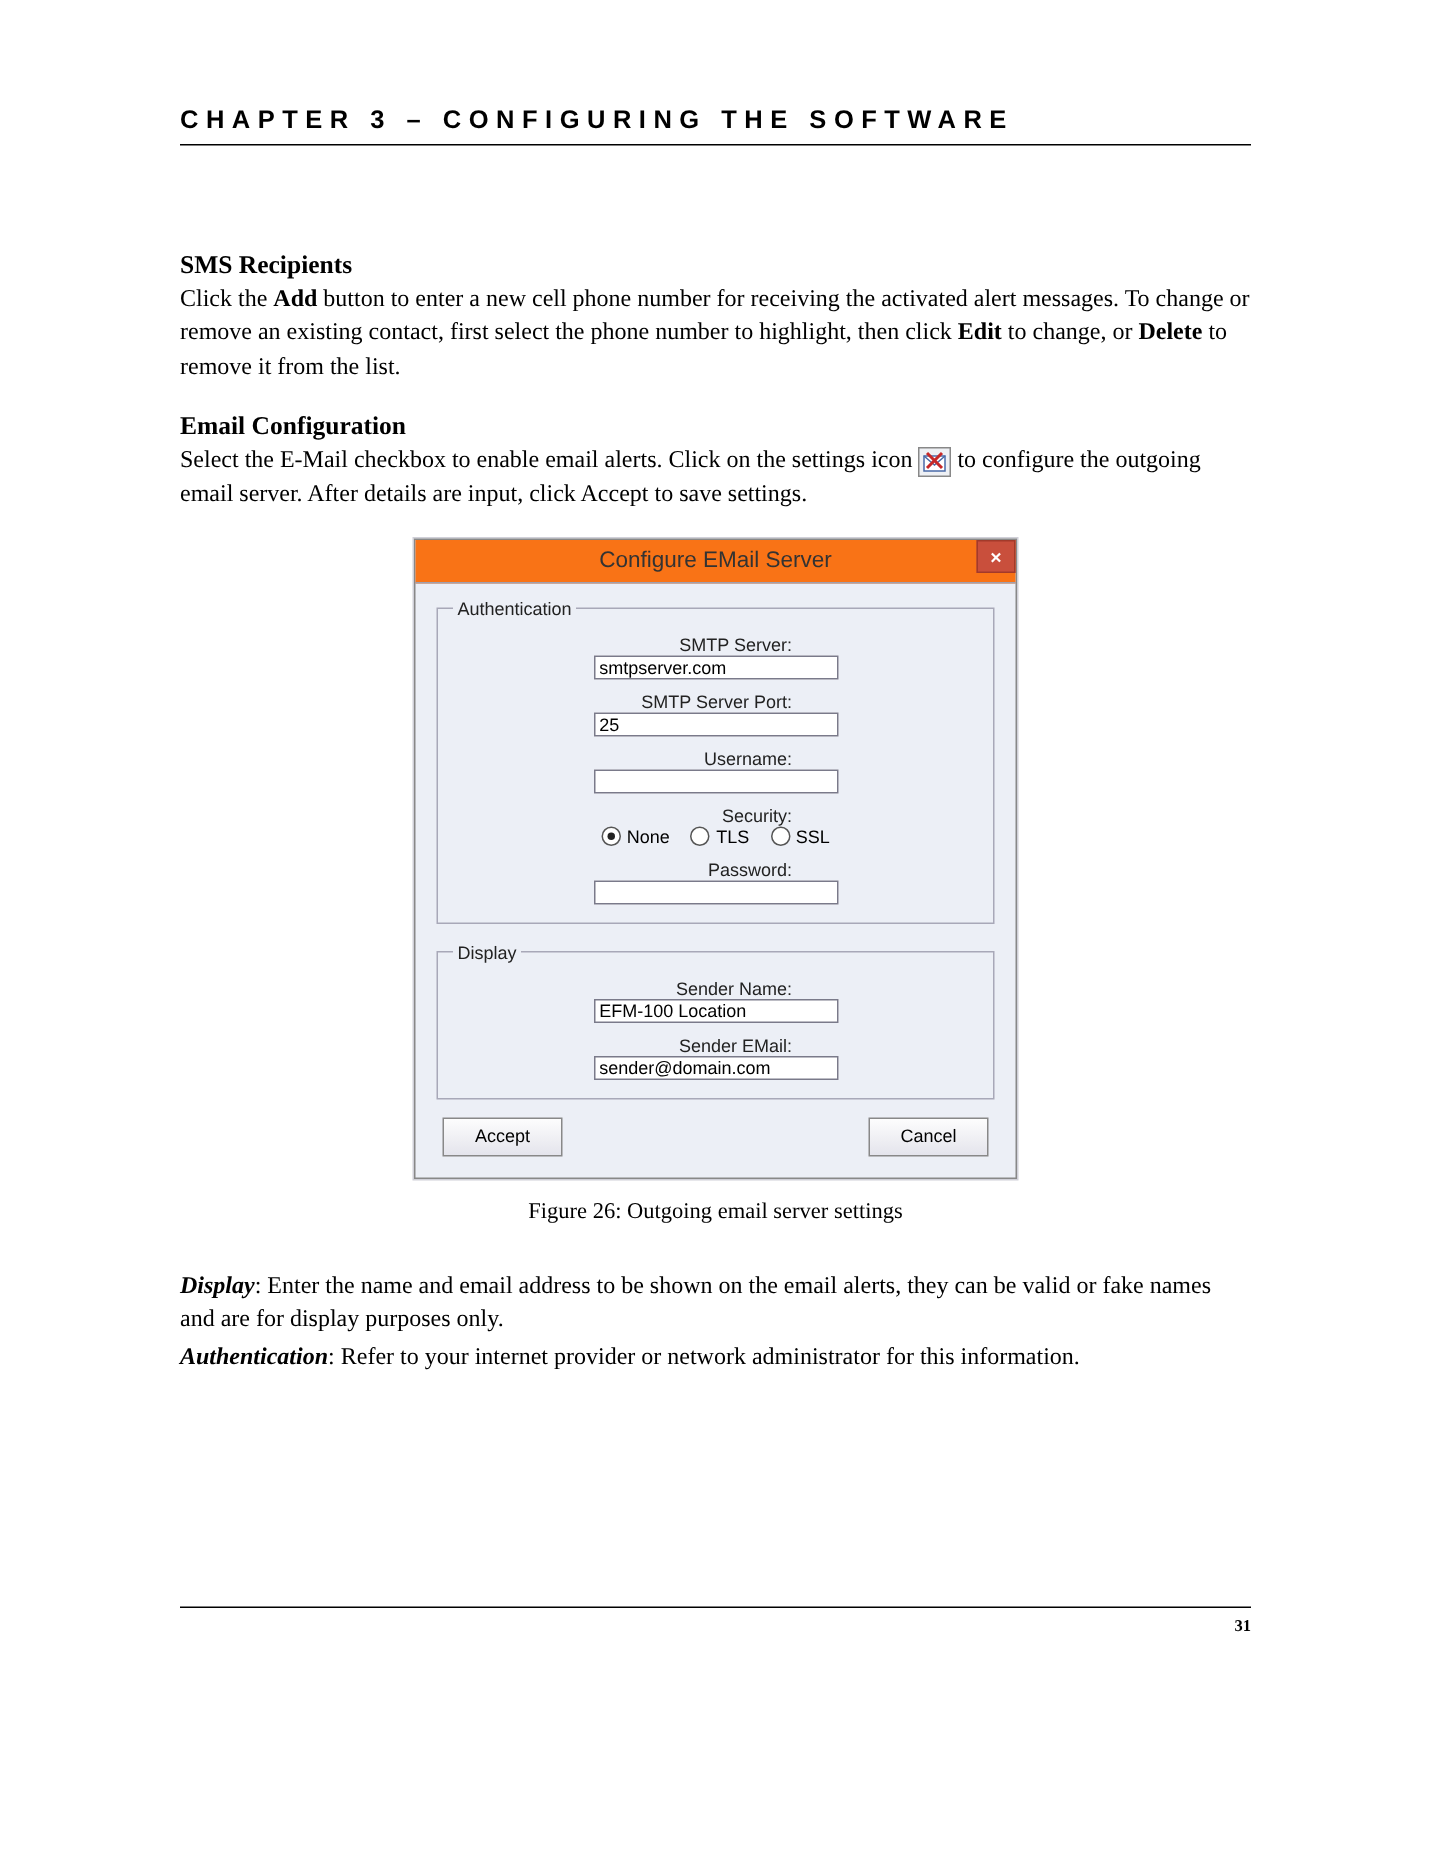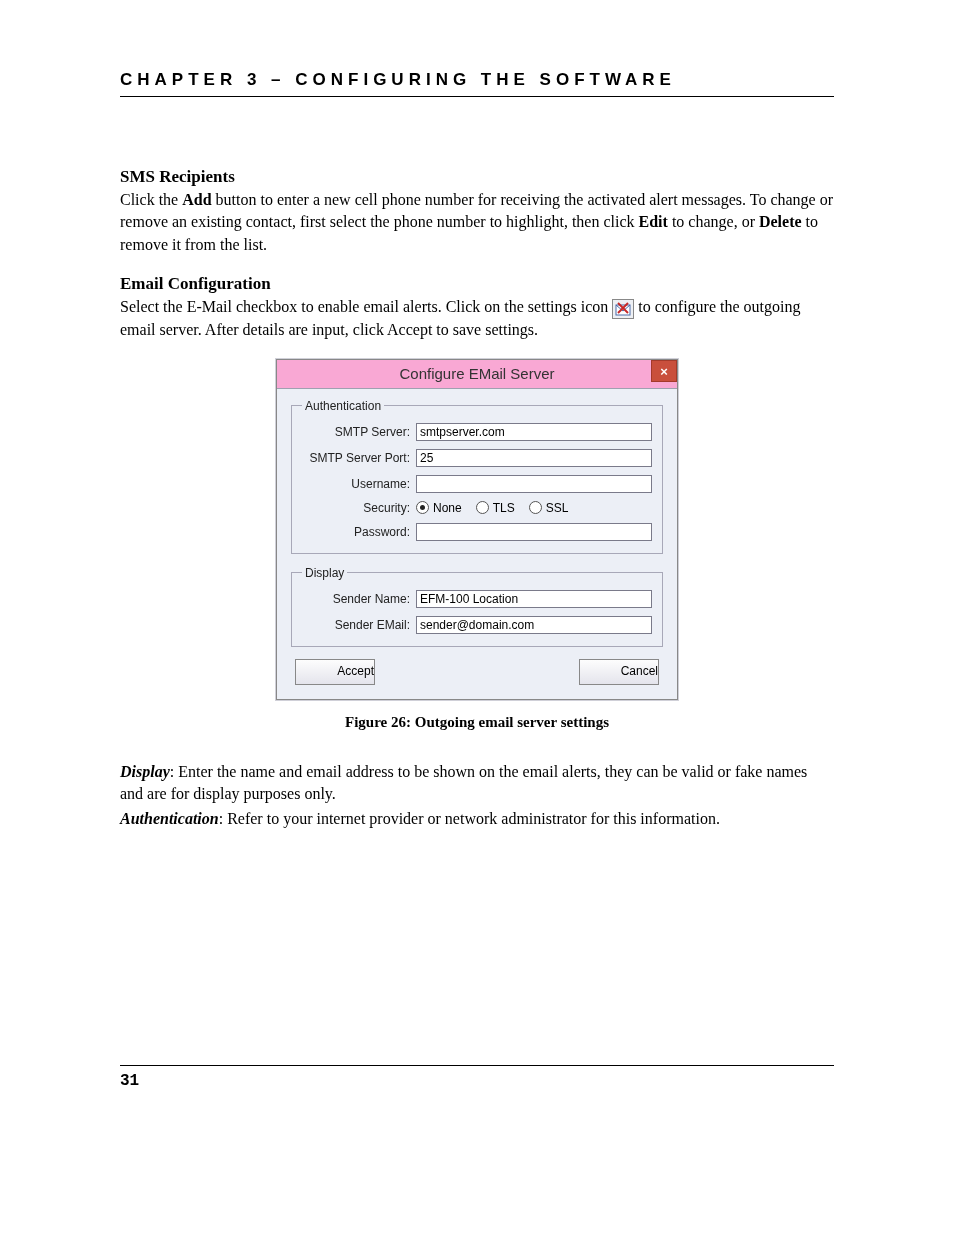--- a/index.html
+++ b/index.html
@@ -66,21 +66,21 @@
     border: 1px solid #888;
     background: #eceff6;
     box-shadow: 0 0 0 1px #d0d0d8;
   }
   .dialog-titlebar {
     display: flex;
     align-items: center;
     justify-content: center;
     position: relative;
     height: 28px;
-    background: #f9a8d4;
+    background: #f97316;
     border-bottom: 1px solid #a0a0b0;
     font-size: 15px;
     color: #333;
   }
   .dialog-close {
     position: absolute;
     right: 0;
     top: 0;
     width: 26px;
     height: 22px;
@@ -103,20 +103,21 @@
   }
   legend {
     font-size: 12px;
     color: #222;
     padding: 0 3px;
   }
   .form-row {
     display: flex;
     align-items: center;
     margin-bottom: 8px;
+    flex-direction: column;
   }
   .form-row:last-child { margin-bottom: 0; }
   .form-label {
     width: 108px;
     text-align: right;
     padding-right: 6px;
     font-size: 12px;
     color: #222;
   }
   .form-input {
@@ -162,48 +163,48 @@
     justify-content: space-between;
     padding: 0 4px;
   }
   .dlg-btn {
     width: 78px;
     height: 24px;
     border: 1px solid #888;
     background: linear-gradient(#fdfdfd, #e4e4ec);
     font-family: Tahoma, Arial, sans-serif;
     font-size: 12px;
-    text-align: right;
+    text-align: center;
     line-height: 22px;
     cursor: default;
   }
 
   .figure-caption {
     text-align: center;
     font-family: Georgia, serif;
-    font-weight: bold;
+    font-weight: normal;
     font-size: 15px;
     margin: 6px 0 30px 0;
   }
 
   .footer-area {
     position: absolute;
     left: 120px;
     right: 120px;
     bottom: 40px;
   }
   .hr-bottom {
     border: none;
     border-top: 1px solid #000;
     margin: 0 0 6px 0;
   }
   .page-number {
-    text-align: left;
-    font-family: Liberation Mono, monospace;
-    font-size: 16px;
+    text-align: right;
+    font-family: Liberation Serif, serif;
+    font-size: 11px;
     font-weight: bold;
   }
 </style>
 </head>
 <body>
 
 <div class="page">
 
   <div class="chapter-header">CHAPTER 3 – CONFIGURING THE SOFTWARE</div>
   <hr class="hr-top">

